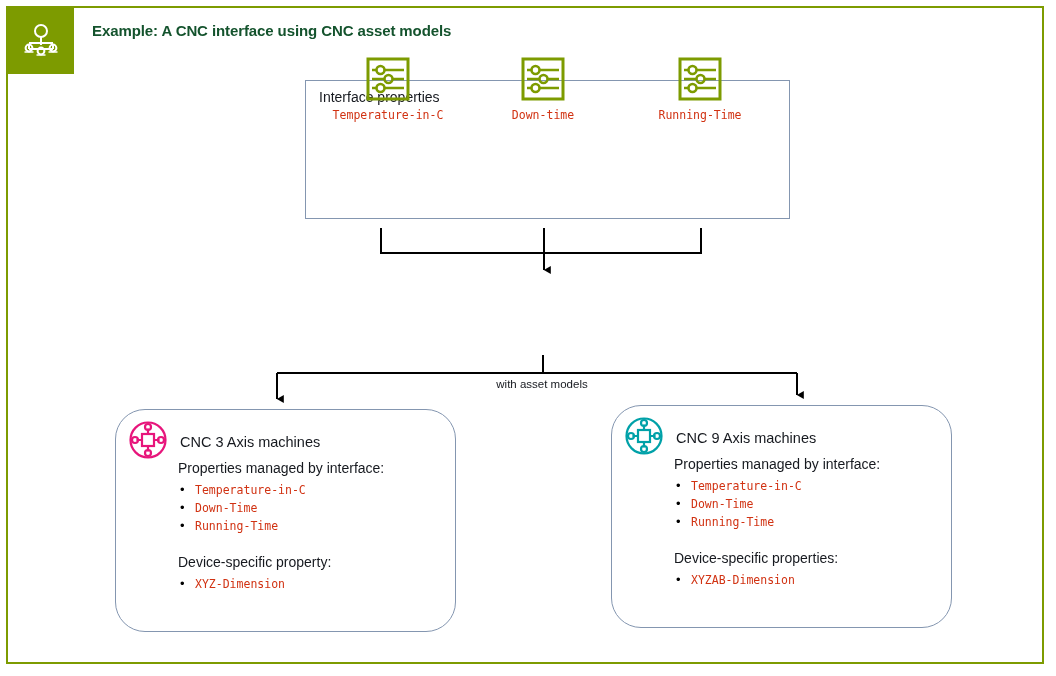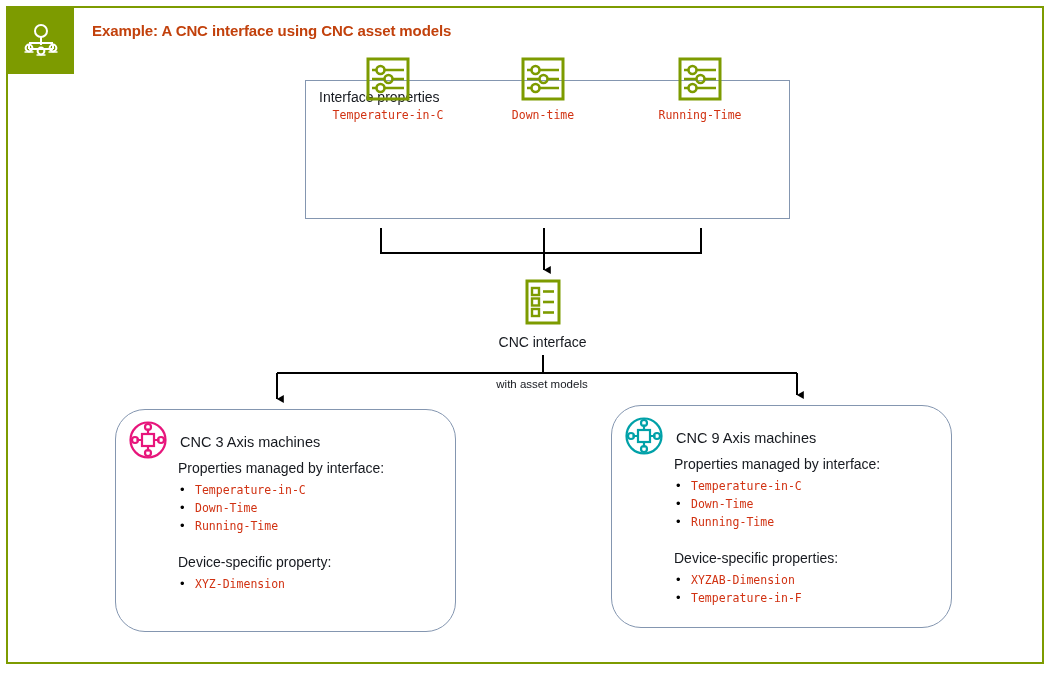--- a/index.html
+++ b/index.html
@@ -30,21 +30,21 @@
     left: 8px; top: 8px;
     width: 66px; height: 66px;
     background: #7d9b00;
     display: flex; align-items: center; justify-content: center;
   }
   .header-title {
     position: absolute;
     left: 92px; top: 22px;
     font-size: 15px;
     font-weight: bold;
-    color: #c2410c;
+    color: #14532d;
     letter-spacing: -0.1px;
     white-space: nowrap;
   }
   
   .box {
     position: absolute;
     border: 1px solid #8496b0;
     box-sizing: border-box;
     background: #ffffff;
   }
@@ -231,34 +231,20 @@
         <circle cx="15.5" cy="14" r="4" fill="none" stroke="#7d9b00" stroke-width="2.6"></circle>
         <path d="M7 23 L19 23 M28 23 L39 23" stroke="#7d9b00" stroke-width="2.6"></path>
         <circle cx="23.5" cy="23" r="4" fill="none" stroke="#7d9b00" stroke-width="2.6"></circle>
         <path d="M7 32 L11 32 M20 32 L39 32" stroke="#7d9b00" stroke-width="2.6"></path>
         <circle cx="15.5" cy="32" r="4" fill="none" stroke="#7d9b00" stroke-width="2.6"></circle>
       </svg>
     </span>
     <span class="prop-label">Running-Time</span>
   </div>
 
-  <div class="cnc-node">
-    <span>
-      <svg width="42" height="48" viewBox="0 0 42 48" aria-hidden="true">
-        <rect x="5" y="3" width="32" height="42" fill="none" stroke="#7d9b00" stroke-width="3"></rect>
-        <rect x="10" y="10" width="7" height="7" fill="none" stroke="#7d9b00" stroke-width="2.4"></rect>
-        <path d="M21 13.5 L32 13.5" stroke="#7d9b00" stroke-width="2.6"></path>
-        <rect x="10" y="20.5" width="7" height="7" fill="none" stroke="#7d9b00" stroke-width="2.4"></rect>
-        <path d="M21 24 L32 24" stroke="#7d9b00" stroke-width="2.6"></path>
-        <rect x="10" y="31" width="7" height="7" fill="none" stroke="#7d9b00" stroke-width="2.4"></rect>
-        <path d="M21 34.5 L32 34.5" stroke="#7d9b00" stroke-width="2.6"></path>
-      </svg>
-    </span>
-    <span class="cnc-node-label">CNC interface</span>
-  </div>
 
   <div class="shares-note">
     <div>with asset models</div>
   </div>
 
   <div class="box machine-box" id="machine-box-0">
     <div class="machine-head">
       <span>
         <svg width="40" height="40" viewBox="0 0 40 40" aria-hidden="true">
           <circle cx="20" cy="20" r="17.5" fill="none" stroke="#e7157b" stroke-width="2.2"></circle>
@@ -304,18 +290,17 @@
     <div class="machine-body">
       <p class="section-head">Properties managed by interface:</p>
       <ul class="props">
         <li>Temperature-in-C</li>
         <li>Down-Time</li>
         <li>Running-Time</li>
       </ul>
       <p class="section-head second">Device-specific properties:</p>
       <ul class="props">
         <li>XYZAB-Dimension</li>
-        <li>Temperature-in-F</li>
       </ul>
     </div>
   </div>
 
 </div>
 
 </body></html>

